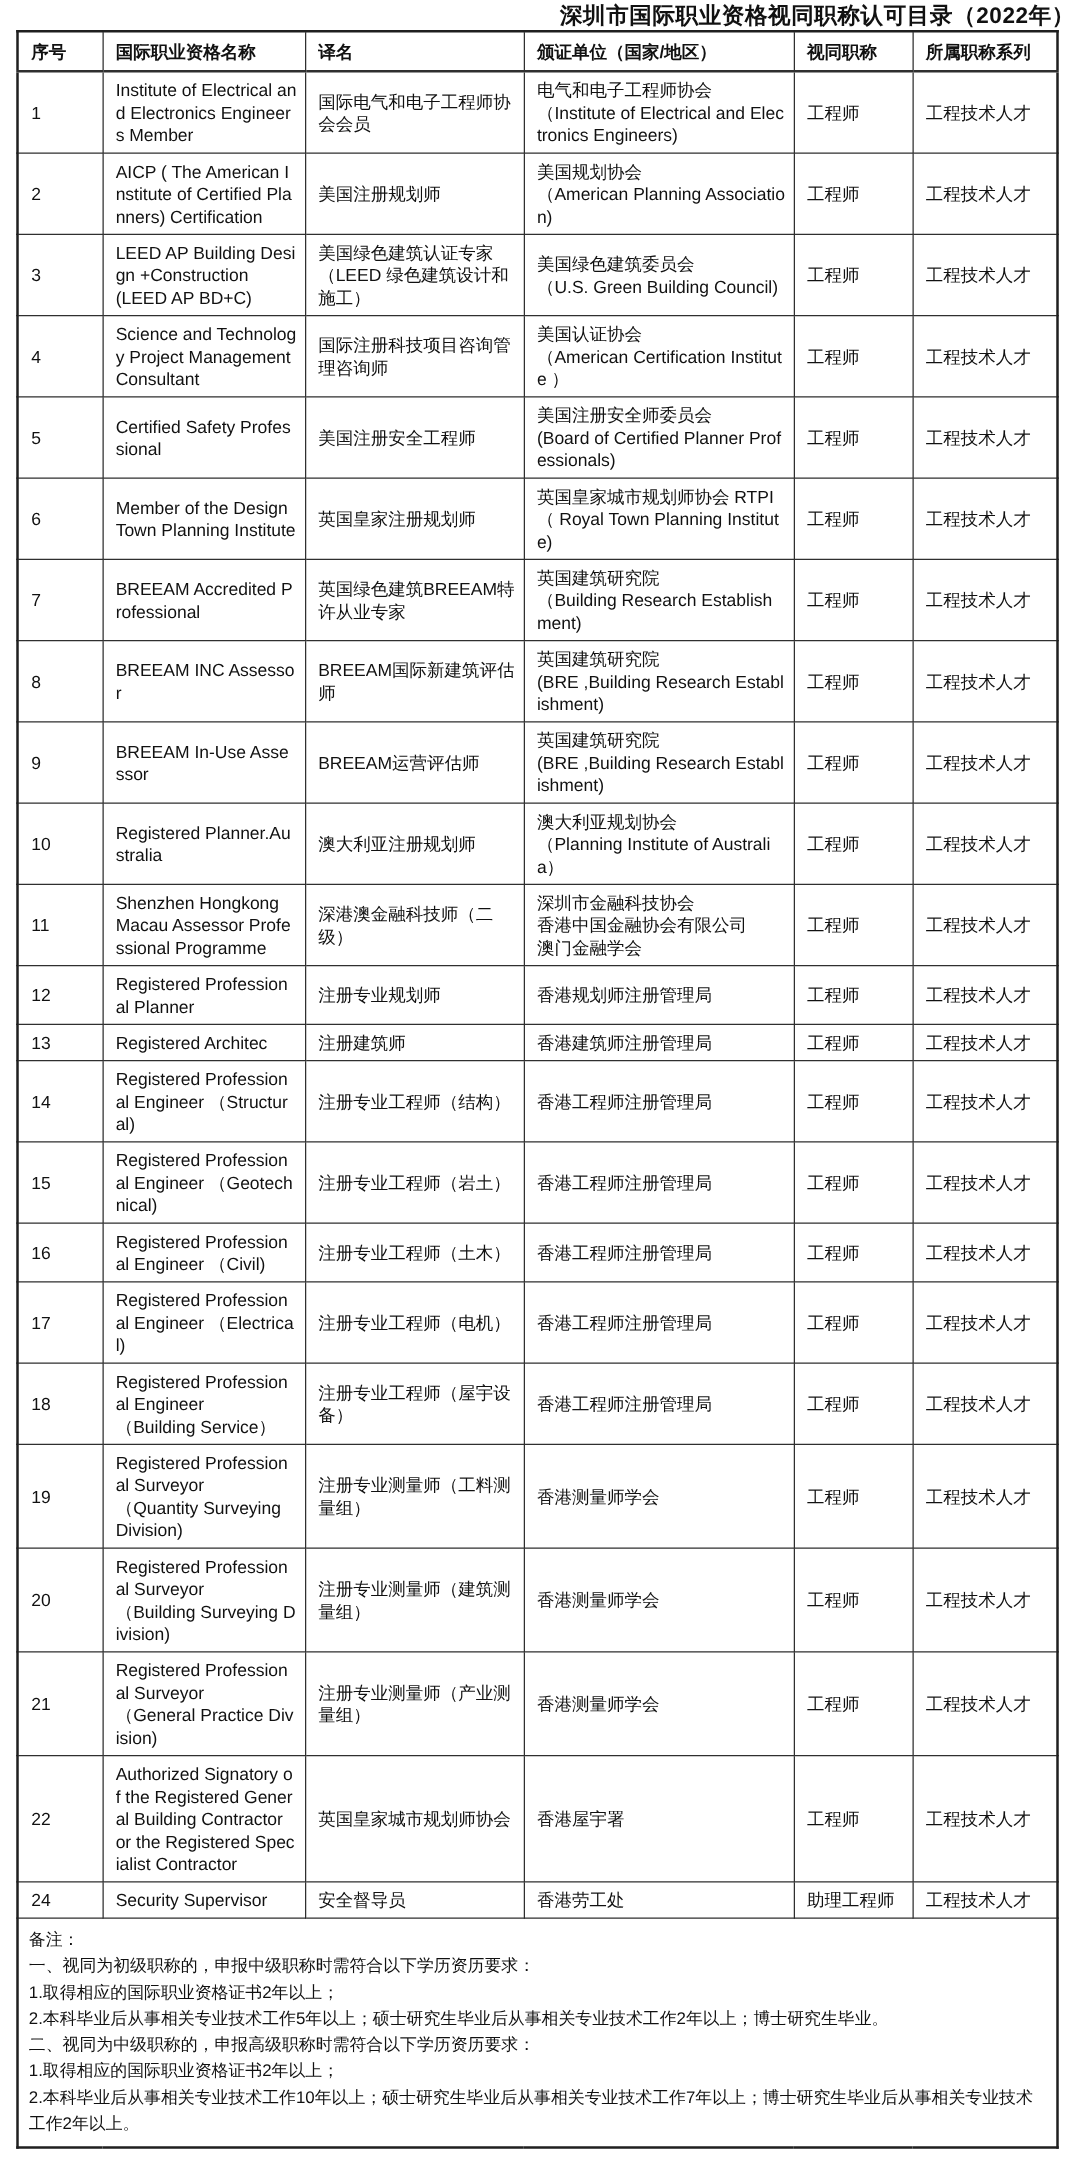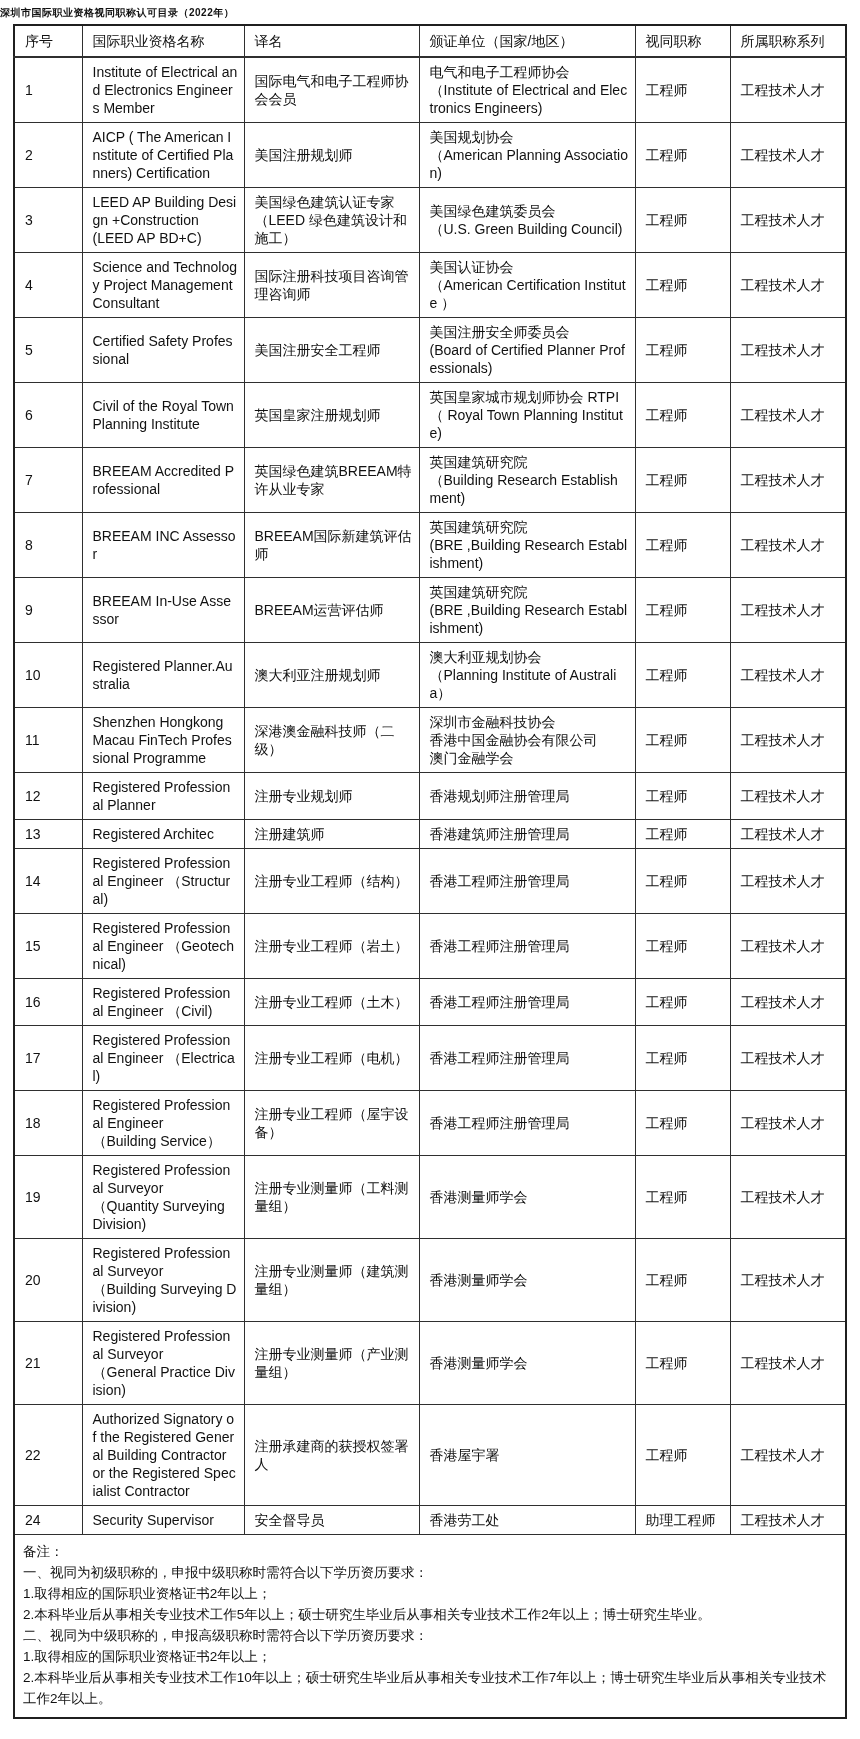--- a/index.html
+++ b/index.html
@@ -4,22 +4,22 @@
 <style>
   html,body{margin:0;padding:0;background:#ffffff;}
   body{
     width:860px;min-height:1739px;
     font-family:"Liberation Sans","DejaVu Sans",sans-serif;
     color:#111;
     -webkit-font-smoothing:antialiased;
   }
   .page{padding-top:4px;}
   .doc-title{
-    text-align:left;
-    font-size:10px;
+    text-align:right;
+    font-size:18px;
     font-weight:bold;
     line-height:17px;
     margin-bottom:3px;
     letter-spacing:0.5px;
   }
   table.doc-table{
     border-collapse:collapse;
     table-layout:fixed;
     width:832px;
     margin:0 14px 6px 13px;
@@ -29,21 +29,21 @@
     border:1px solid #2f2f2f;
     vertical-align:middle;
     text-align:left;
     font-size:14px;
     line-height:18px;
     padding:5px 6px 5px 10px;
     white-space:pre-wrap;
     overflow-wrap:break-word;
   }
   .doc-table thead th{
-    font-weight:normal;
+    font-weight:bold;
     padding:6px 6px 6px 10px;
     border-bottom-width:2px;
   }
   .doc-table td.break{word-break:break-all;}
   .doc-table td.notes-cell{
     font-size:13.5px;
     line-height:21px;
     padding:6px 8px 8px 8px;
     word-break:normal;
   }
@@ -124,21 +124,21 @@
           <td>5</td>
           <td class="break">Certified Safety Professional</td>
           <td class="break">美国注册安全工程师</td>
           <td class="break">美国注册安全师委员会
 (Board of Certified Planner Professionals)</td>
           <td>工程师</td>
           <td>工程技术人才</td>
         </tr>
         <tr>
           <td>6</td>
-          <td class="break">Civil of the Royal Town Planning Institute</td>
+          <td class="break">Member of the Design Town Planning Institute</td>
           <td class="break">英国皇家注册规划师</td>
           <td class="break">英国皇家城市规划师协会 RTPI
 （ Royal Town Planning Institute)</td>
           <td>工程师</td>
           <td>工程技术人才</td>
         </tr>
         <tr>
           <td>7</td>
           <td class="break">BREEAM Accredited Professional</td>
           <td class="break">英国绿色建筑BREEAM特许从业专家</td>
@@ -169,21 +169,21 @@
           <td>10</td>
           <td class="break">Registered Planner.Australia</td>
           <td class="break">澳大利亚注册规划师</td>
           <td class="break">澳大利亚规划协会
 （Planning Institute of Australia）</td>
           <td>工程师</td>
           <td>工程技术人才</td>
         </tr>
         <tr>
           <td>11</td>
-          <td class="break">Shenzhen Hongkong Macau FinTech Professional Programme</td>
+          <td class="break">Shenzhen Hongkong Macau Assessor Professional Programme</td>
           <td class="break">深港澳金融科技师（二级）</td>
           <td class="break">深圳市金融科技协会
 香港中国金融协会有限公司
 澳门金融学会</td>
           <td>工程师</td>
           <td>工程技术人才</td>
         </tr>
         <tr>
           <td>12</td>
           <td class="break">Registered Professional Planner</td>
@@ -264,21 +264,21 @@
           <td class="break">Registered Professional Surveyor
 （General Practice Division)</td>
           <td class="break">注册专业测量师（产业测量组）</td>
           <td class="break">香港测量师学会</td>
           <td>工程师</td>
           <td>工程技术人才</td>
         </tr>
         <tr>
           <td>22</td>
           <td class="break">Authorized Signatory of the Registered General Building Contractor or the Registered Specialist Contractor</td>
-          <td class="break">注册承建商的获授权签署人</td>
+          <td class="break">英国皇家城市规划师协会</td>
           <td class="break">香港屋宇署</td>
           <td>工程师</td>
           <td>工程技术人才</td>
         </tr>
         <tr>
           <td>24</td>
           <td class="break">Security Supervisor</td>
           <td class="break">安全督导员</td>
           <td class="break">香港劳工处</td>
           <td>助理工程师</td>

